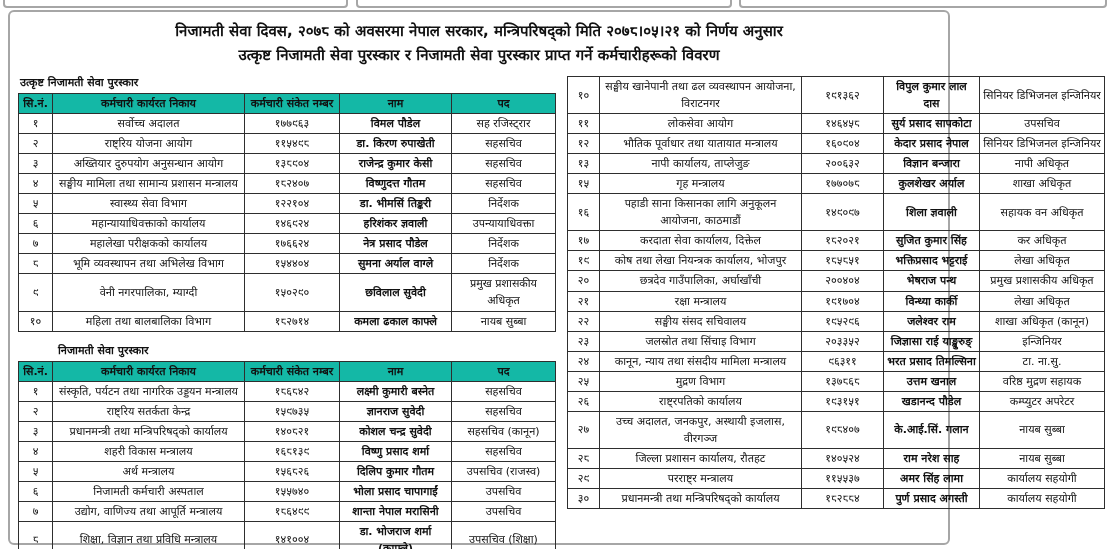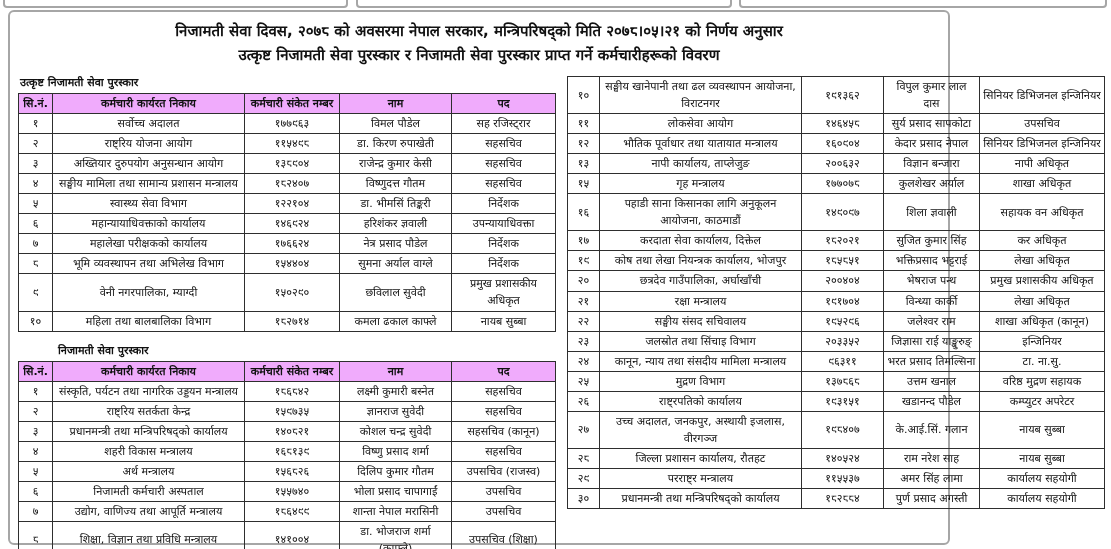--- a/index.html
+++ b/index.html
@@ -30,24 +30,24 @@
   .col-right{flex:1;margin-top:4px;}
   .section-heading{
     font-weight:bold;font-size:11px;margin:2px 0 4px 2px;
   }
   .section-heading.second{margin-top:10px;margin-left:40px;}
   table{width:100%;border-collapse:collapse;table-layout:fixed;}
   th,td{
     border:1px solid #2e2e2e;font-size:11px;padding:1px 3px;
     vertical-align:middle;line-height:1.55;word-wrap:break-word;
   }
-  th{font-weight:bold;text-align:center;background:#f0abfc;}
+  th{font-weight:bold;text-align:center;background:#14b8a6;}
   td.cell-sn,td.cell-code,td.cell-name,td.cell-post{text-align:center;}
   td.cell-office{text-align:center;}
-  td.cell-name{font-weight:normal;}
+  td.cell-name{font-weight:bold;}
 </style>
 </head>
 <body>
 
 <div class="top-stub stub-1"></div>
 <div class="top-stub stub-2"></div>
 <div class="top-stub stub-3"></div>
 
 <div class="main-box">
 

